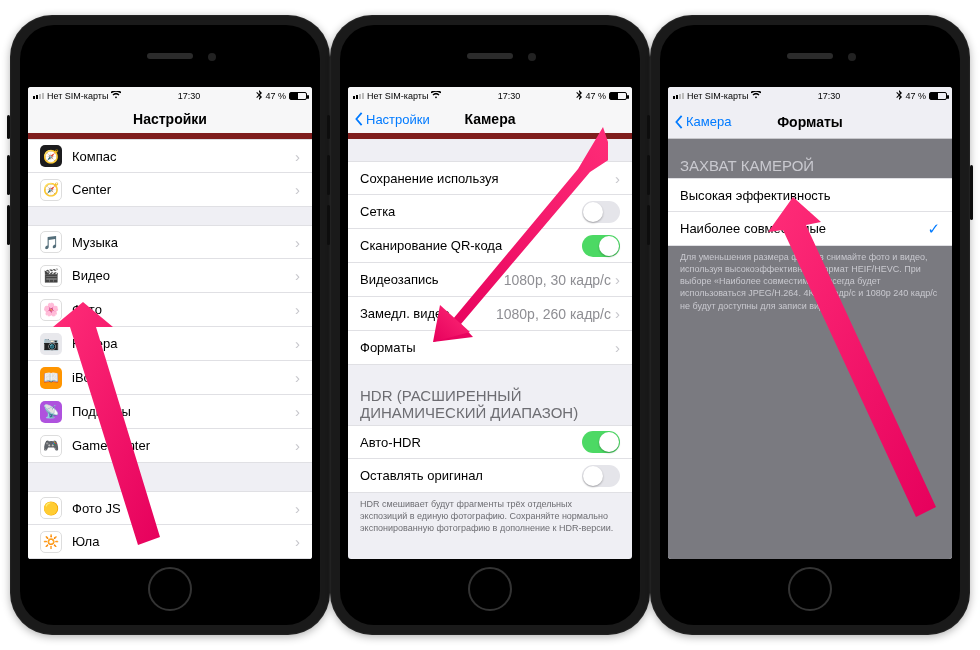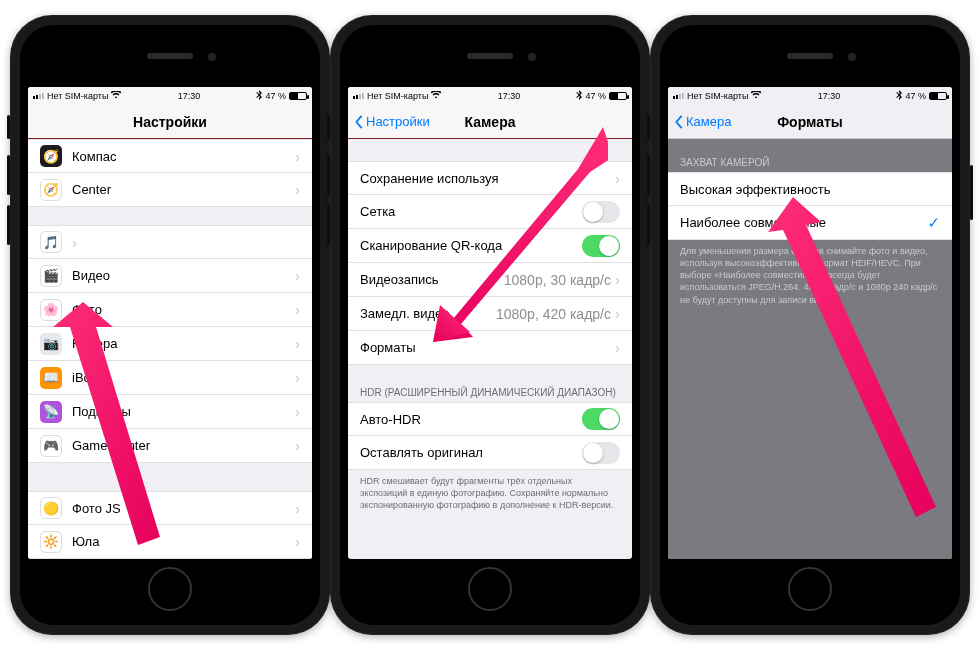--- a/index.html
+++ b/index.html
@@ -63,35 +63,35 @@
   }
   .status-left, .status-right { display:flex; align-items:center; gap:3px; }
   .sig { display:inline-flex; gap:1px; align-items:flex-end; }
   .sig i { width:2px; background:#000; display:inline-block; }
   .sig i:nth-child(1){height:3px}.sig i:nth-child(2){height:4px}
   .sig i:nth-child(3){height:5px;background:#bbb}.sig i:nth-child(4){height:6px;background:#bbb}
   .batt { width:18px; height:8px; border:1px solid #000; border-radius:2px; position:relative; }
   .batt::after { content:""; position:absolute; right:-3px; top:2px; width:2px; height:4px; background:#000; border-radius:1px;}
   .batt i { display:block; height:100%; width:47%; background:#000; }
   .nav-bar {
-    height:34px; background:#f7f7f8; border-bottom:1px solid #7f1d1d;
+    height:34px; background:#f7f7f8; border-bottom:6px solid #7f1d1d;
     display:flex; align-items:center; justify-content:center; position:relative;
     font-size:14px;
   }
   .nav-title { font-weight:600; }
   .nav-back {
     position:absolute; left:6px; color:#007aff; display:flex; align-items:center; gap:2px;
     font-size:13px;
   }
   .nav-back svg { width:10px; height:14px; }
   .content { flex:1; overflow:hidden; }
   .group { margin-top:18px; }
   .group:first-child { margin-top:0; }
   .group-header {
-    font-size:10px; color:#6d6d72; padding:4px 12px; text-transform:uppercase;
+    font-size:15px; color:#6d6d72; padding:4px 12px; text-transform:uppercase;
   }
   .group-footer {
     font-size:9px; color:#6d6d72; padding:5px 12px; line-height:1.35;
   }
   .cell {
     background:#fff; height:34px; display:flex; align-items:center;
     padding:0 12px; border-bottom:1px solid #e0e0e4; position:relative;
     font-size:13px;
   }
   .group .cell:first-of-type { border-top:1px solid #e0e0e4; }
@@ -183,20 +183,21 @@
             </div>
             <div class="cell">
               <span class="icon ic-safari">🧭</span>
               <span class="label">Center</span>
               <span class="chevron">›</span>
             </div>
           </div>
         <div class="group" id="p1gb">
             <div class="cell">
               <span class="icon ic-music">🎵</span>
+              <span class="label">Музыка</span>
               <span class="chevron">›</span>
             </div>
             <div class="cell">
               <span class="icon ic-video">🎬</span>
               <span class="label">Видео</span>
               <span class="chevron">›</span>
             </div>
             <div class="cell">
               <span class="icon ic-photo">🌸</span>
               <span class="label">Фото</span>
@@ -311,21 +312,21 @@
                 <span class="knob"></span>
               </span>
             </div>
             <div class="cell">
               <span class="label">Видеозапись</span>
               <span class="detail">1080p, 30 кадр/с</span>
               <span class="chevron">›</span>
             </div>
             <div class="cell">
               <span class="label">Замедл. видео</span>
-              <span class="detail">1080p, 420 кадр/с</span>
+              <span class="detail">1080p, 260 кадр/с</span>
               <span class="chevron">›</span>
             </div>
             <div class="cell">
               <span class="label">Форматы</span>
               <span class="chevron">›</span>
             </div>
           </div>
         <div class="group">
           <div class="group-header">HDR (РАСШИРЕННЫЙ ДИНАМИЧЕСКИЙ ДИАПАЗОН)</div>
           <div id="p2hdr">

